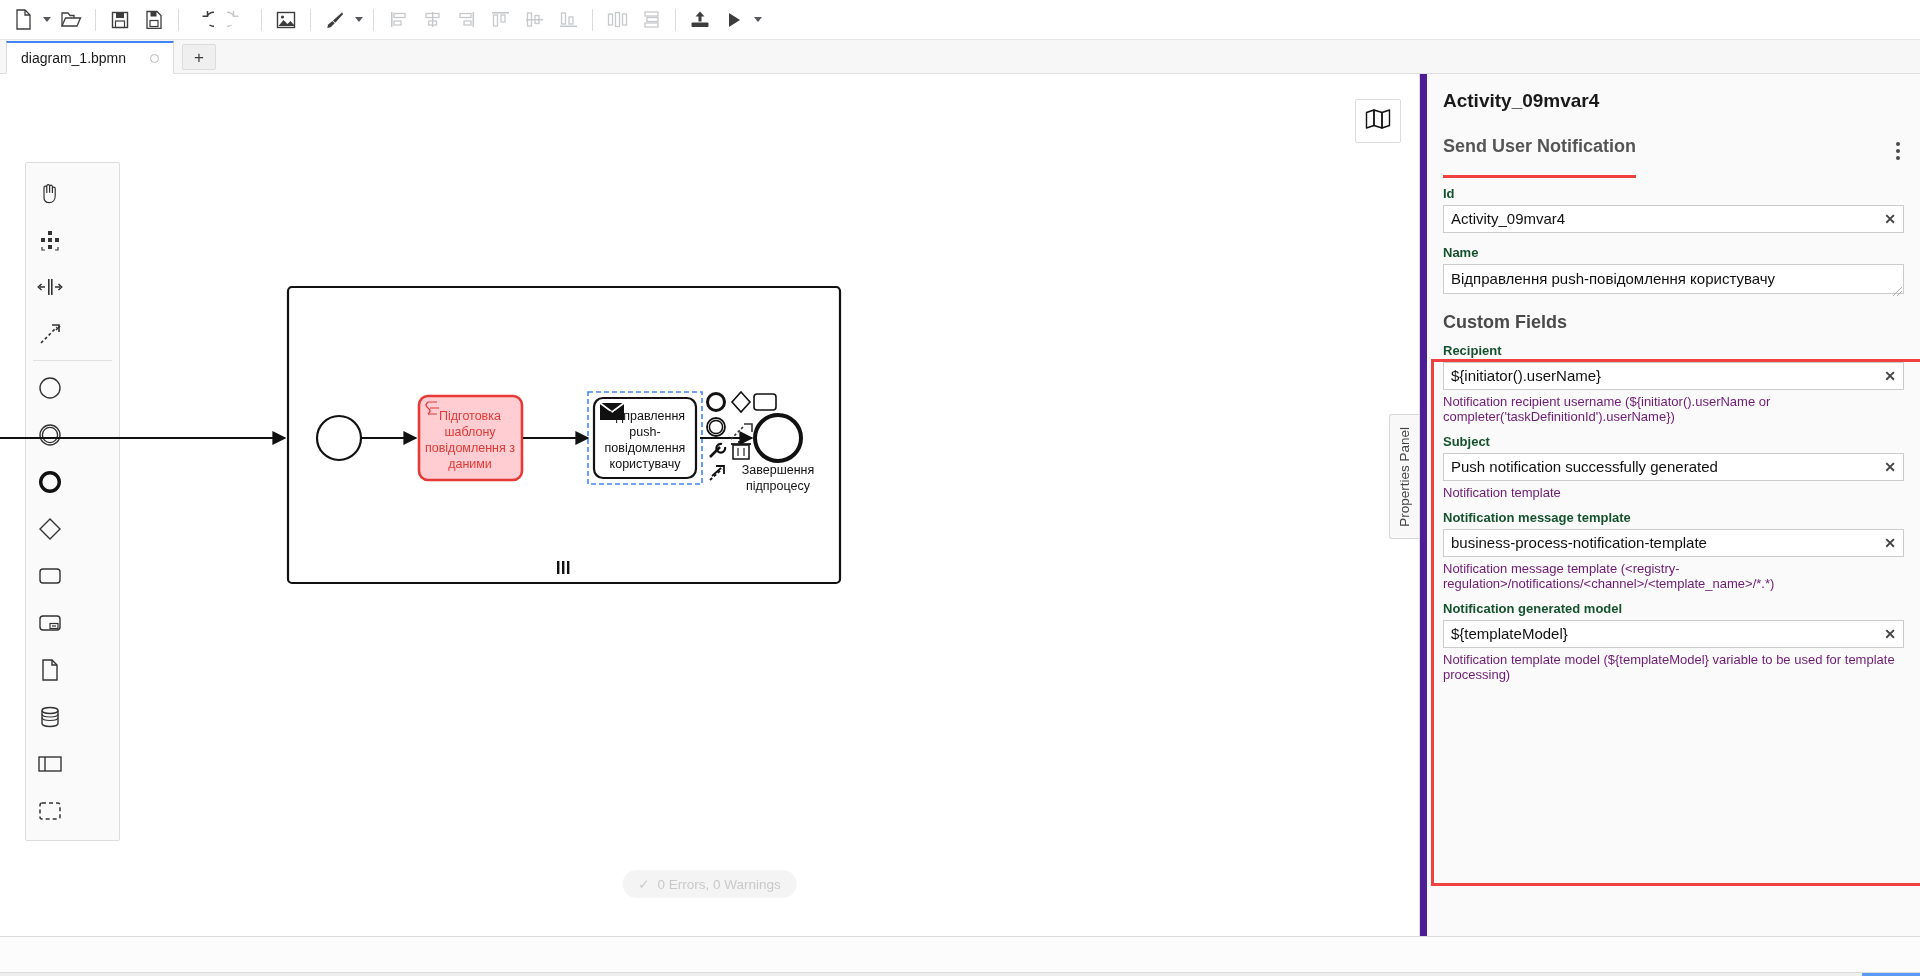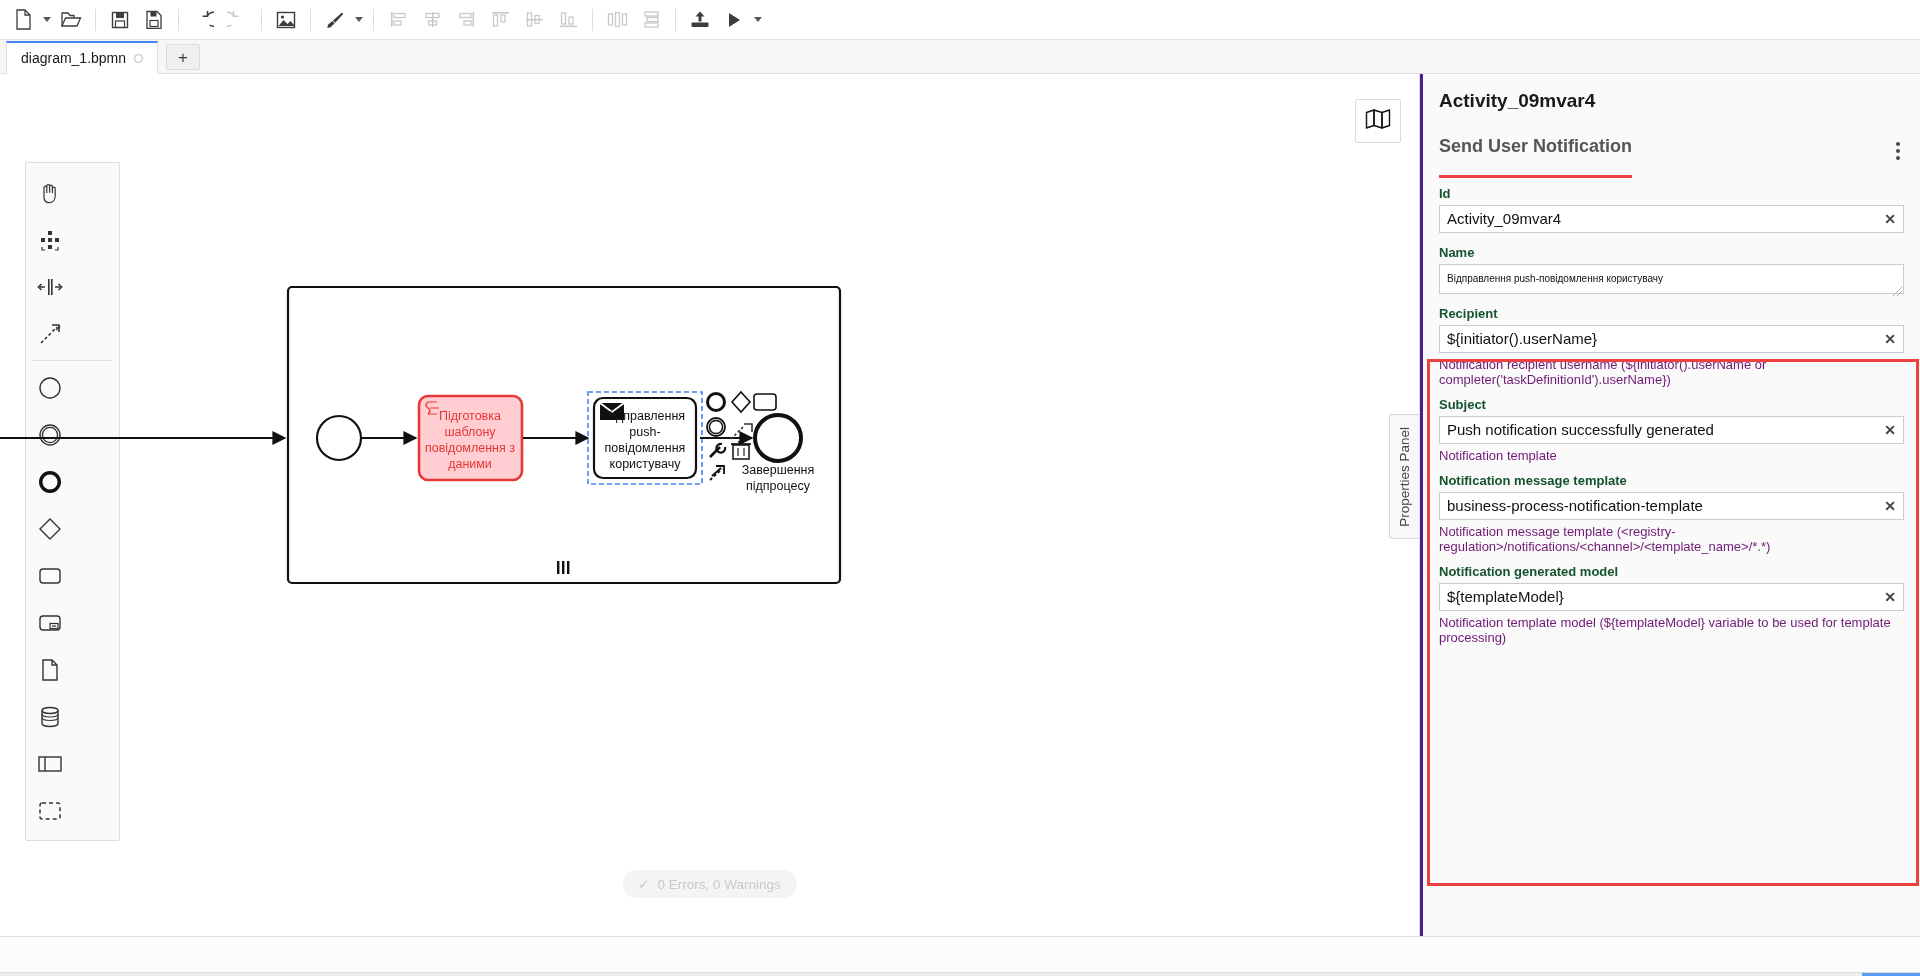--- a/index.html
+++ b/index.html
@@ -54,21 +54,21 @@
     height: 34px;
     background: #f7f7f8;
     border-bottom: 1px solid #dedede;
     display: flex;
     align-items: flex-end;
     padding-left: 6px;
   }
   .tab {
     height: 33px;
     display: flex; align-items: center;
-    gap: 8px;
+    gap: 24px;
     padding: 0 14px;
     background: #fff;
     border: 1px solid #dedede;
     border-bottom: 1px solid #fff;
     border-top: 2px solid #4285f4;
     font-size: 14px;
     color: #1a1a1a;
     cursor: pointer;
     position: relative;
     top: 1px;
@@ -174,21 +174,21 @@
     transform: rotate(180deg);
     font-size: 13.5px;
     color: #444;
     white-space: nowrap;
   }
 
   
   .props {
     width: 500px;
     background: #fafafa;
-    border-left: 3px solid #4c1d95;
+    border-left: 7px solid #4c1d95;
     position: relative;
     overflow-y: auto;
     padding: 0 0 20px 0;
   }
   .props-title {
     font-size: 19px;
     font-weight: bold;
     color: #1a1a1a;
     padding: 16px 16px 10px 16px;
   }
@@ -259,21 +259,21 @@
     font-weight: bold;
     color: #444;
     cursor: pointer;
     line-height: 1;
   }
   .textarea-input {
     width: 100%;
     height: 30px;
     border: 1px solid #ccc;
     background: #fff;
-    font-size: 10px;
+    font-size: 15px;
     font-family: "Liberation Sans", sans-serif;
     color: #111;
     padding: 4px 18px 2px 7px;
     outline: none;
     resize: none;
     overflow: hidden;
     line-height: 20px;
   }
   .resize-grip {
     position:absolute;
@@ -696,20 +696,21 @@
     <div class="field" style="padding-top:12px;">
       <div class="field-label">Name</div>
       <div class="input-wrap">
         <textarea class="textarea-input" style="">Відправлення push-повідомлення користувачу</textarea>
         <svg class="resize-grip" viewBox="0 0 9 9">
             <path d="M9 0L0 9M9 4L4 9" stroke="#aaa" stroke-width="0.9" fill="none"></path>
           </svg>
       </div>
     </div>
 
+    <div class="section-head">Custom Fields</div>
 
     <div class="field">
       <div class="field-label">Recipient</div>
       <div class="input-wrap">
         <input class="text-input" value="${initiator().userName}" style="">
         <span class="clear-x">✕</span>
       </div>
     </div>
     <div class="field-desc">Notification recipient username (${initiator().userName or completer('taskDefinitionId').userName})</div>
 

